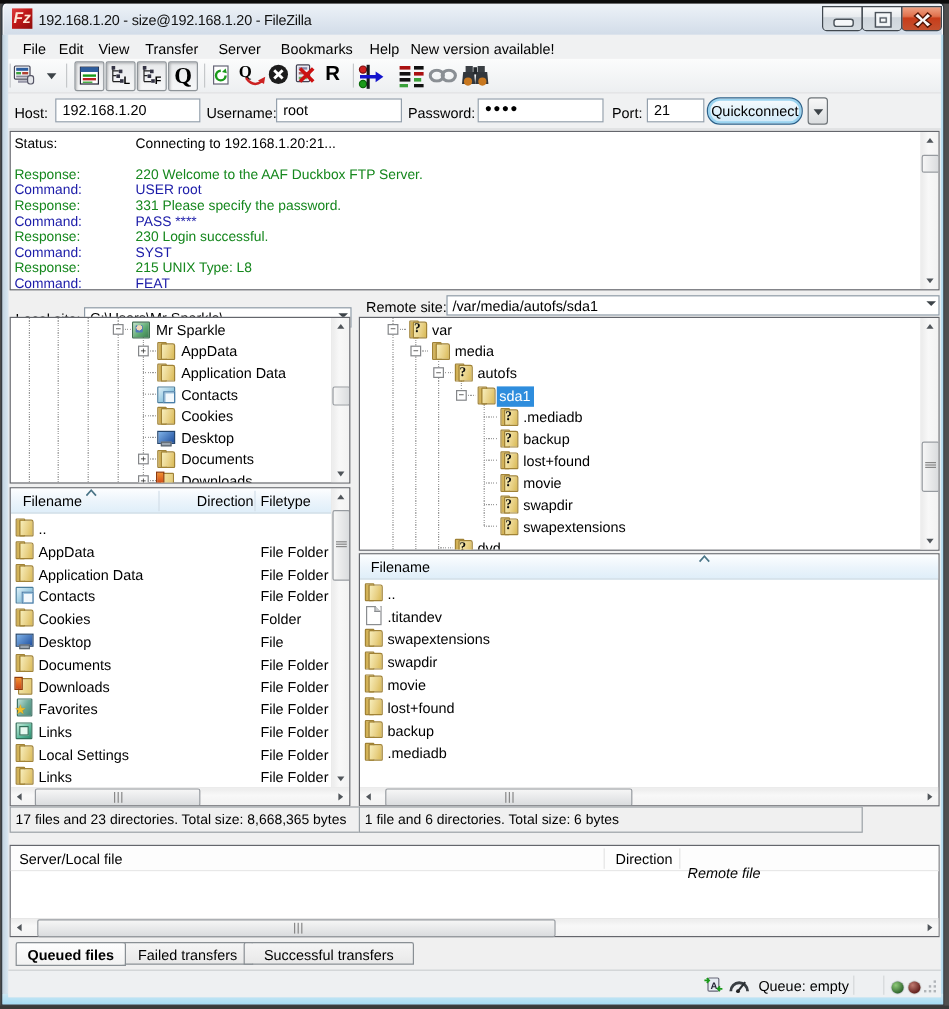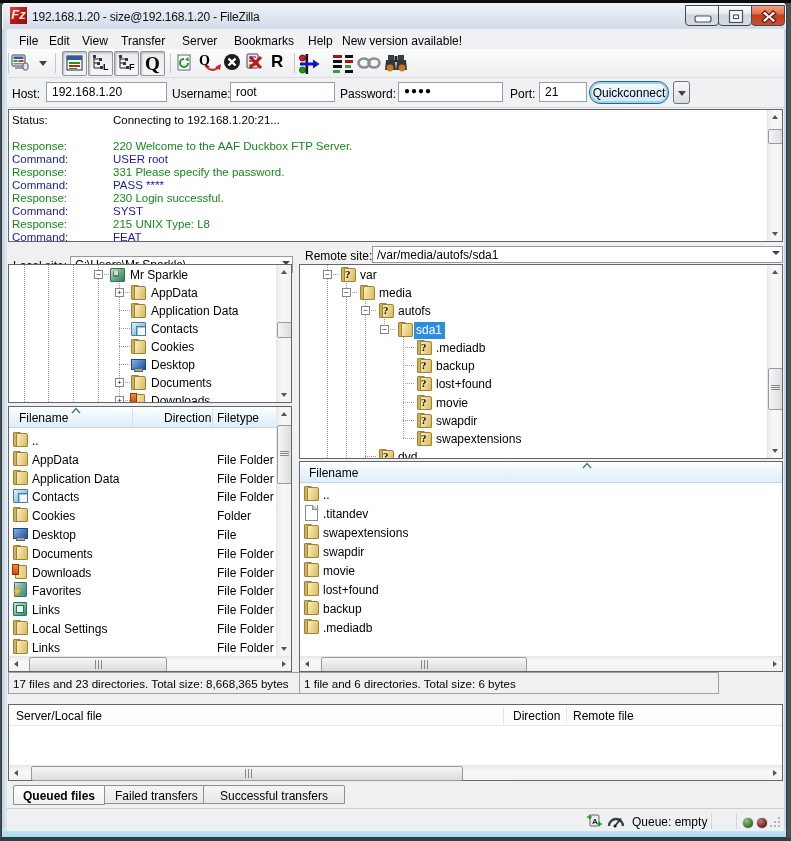--- a/index.html
+++ b/index.html
@@ -606,21 +606,21 @@
     <div id="lstatus" class="statusrow">
         <span style="position:absolute; left:4px; top:4px;">17 files and 23 directories. Total size: 8,668,365 bytes</span>
       </div>
     <div id="rstatus" class="statusrow">
         <span style="position:absolute; left:4px; top:4px;">1 file and 6 directories. Total size: 6 bytes</span>
       </div>
     <div id="queue">
       <div style="position:absolute; left:0; top:0; width:100%; height:21px; background:#fdfdfd; border-bottom:1px solid #e8e8e8;">
         <span style="position:absolute; left:7px; top:4px;">Server/Local file</span>
         <span style="position:absolute; left:504px; top:4px;">Direction</span>
-        <span style="position:absolute; left:564px; top:4px;">Remote file</span>
+        <span style="position:absolute; left:564px; top:16px;font-style:italic;">Remote file</span>
         <span class="hsep" style="left:494px; background:#e4e4e4;"></span>
         <span class="hsep" style="left:557px; background:#e4e4e4;"></span>
       </div>
       <div class="sbh" style="left:0; bottom:0; width:773px;">
         <div class="sbtnh" style="left:0">
             <span class="tri tlf"></span>
           </div>
         <div class="thh" style="left:22px; width:432px;">
             <span class="grip3 grip3v" style="left:212px; top:2px;">
               <i></i>

